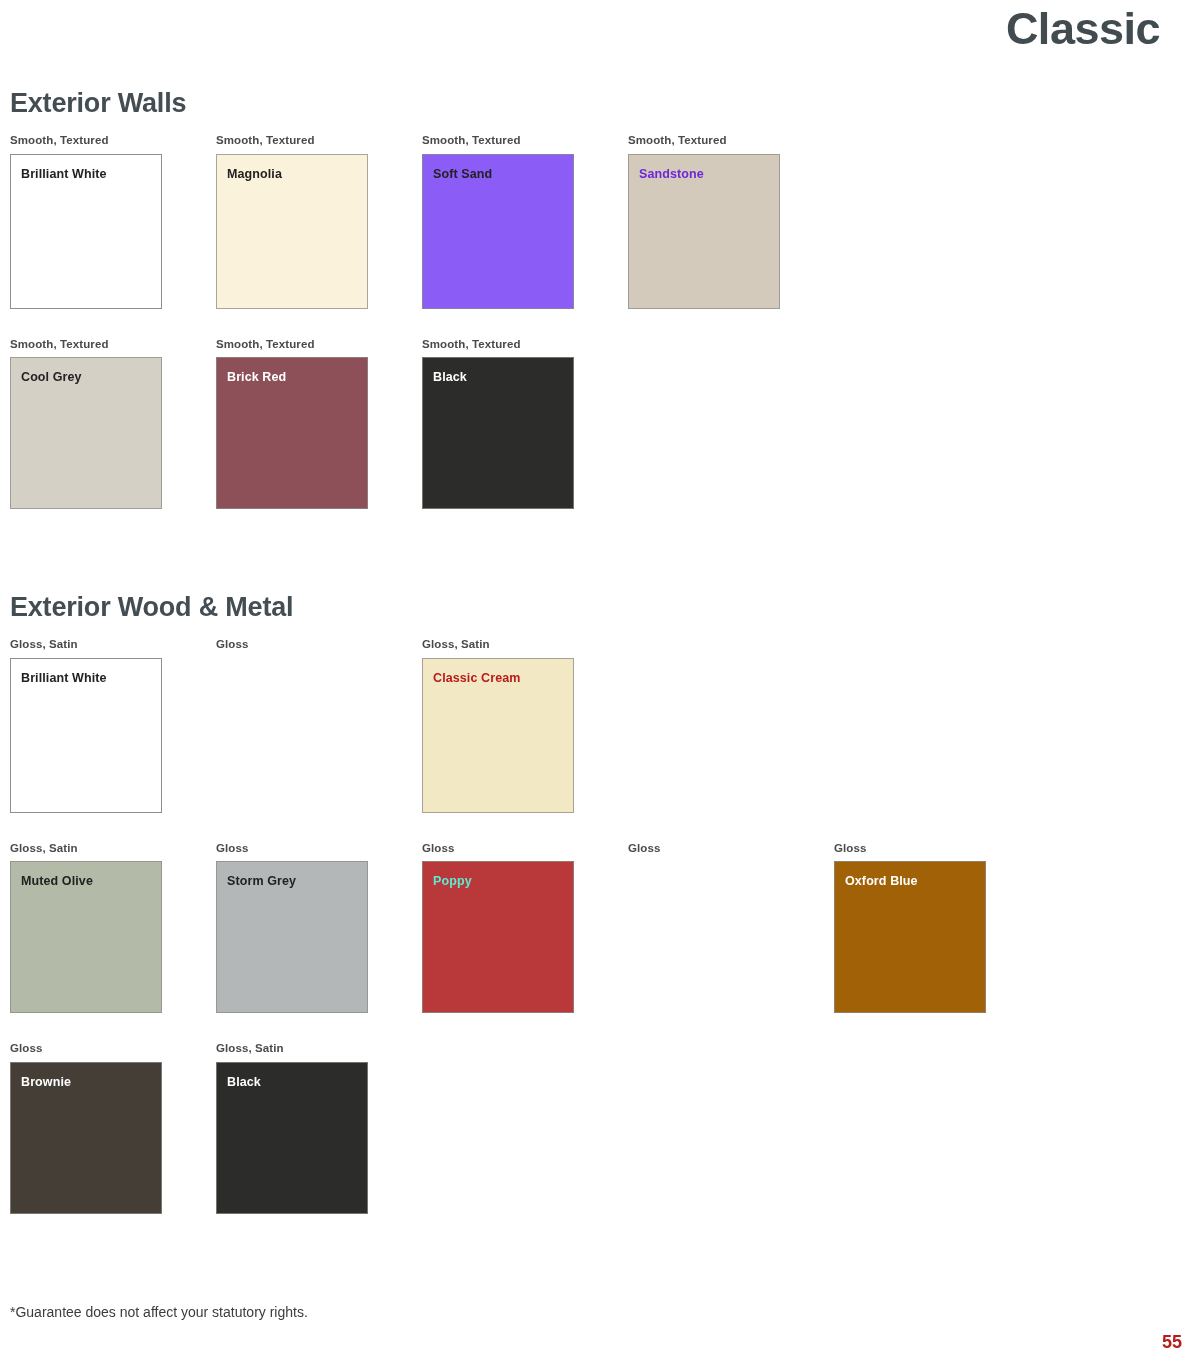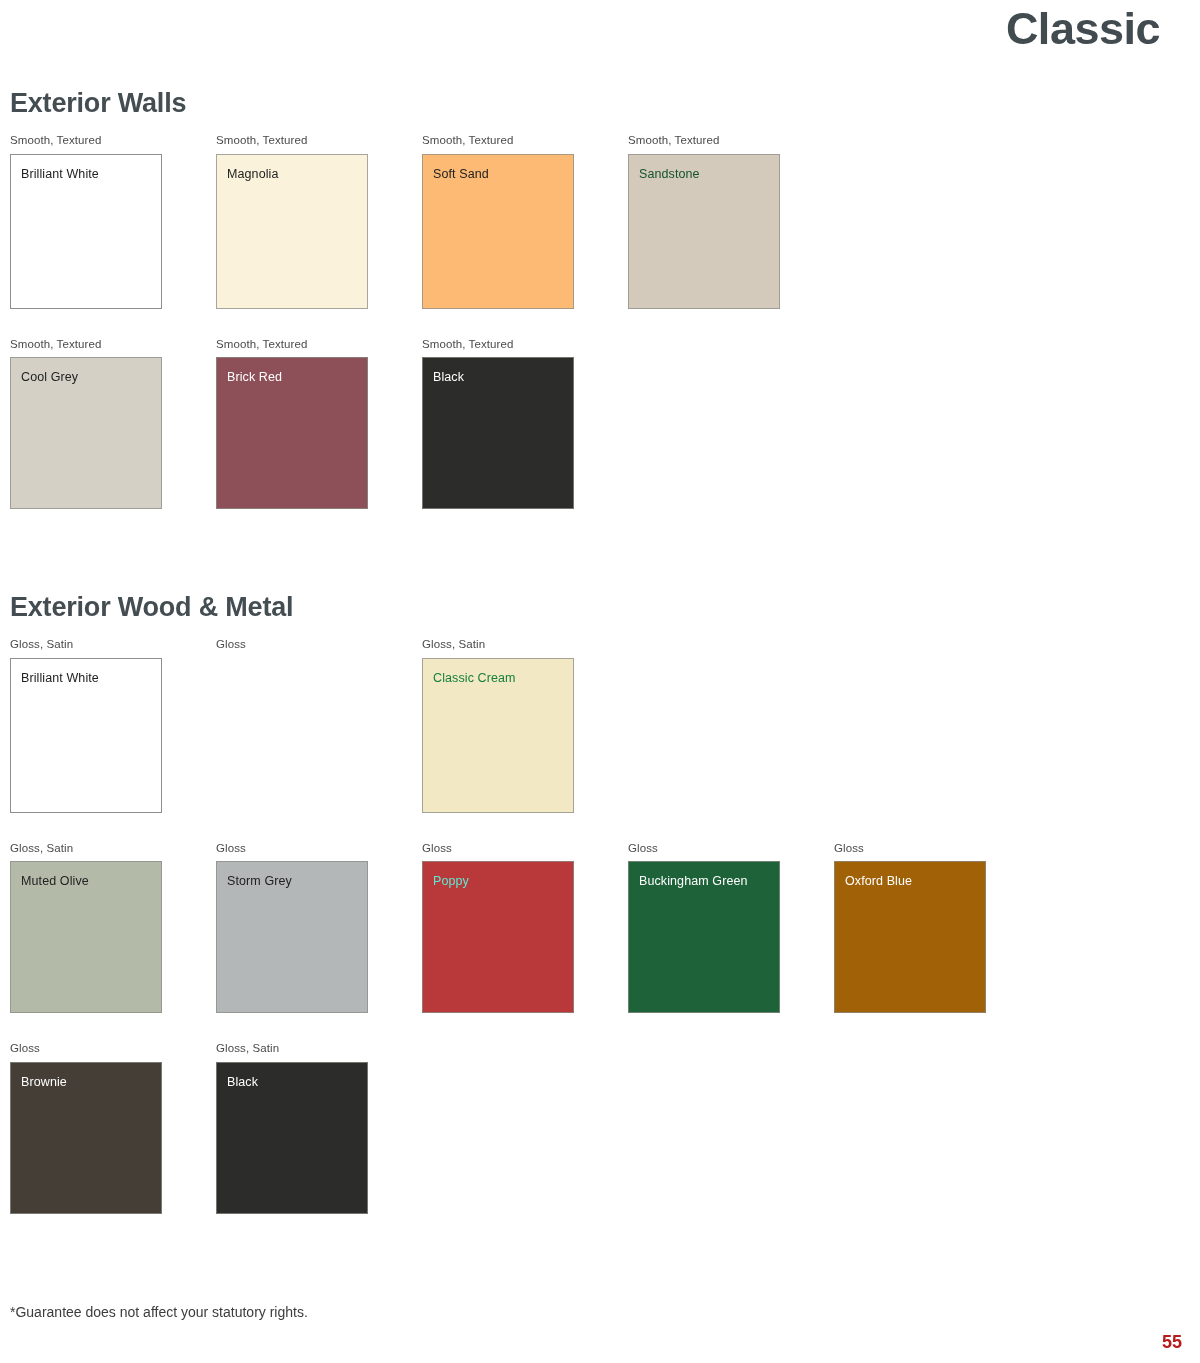--- a/index.html
+++ b/index.html
@@ -54,20 +54,21 @@
     flex-direction: row;
     align-items: flex-start;
   }
   .swatch-row + .swatch-row {
     margin-top: 30px;
   }
 
   .swatch-cell {
     width: 152px;
     margin-right: 54px;
+    font-weight: bold;
   }
   .swatch-cell:last-child {
     margin-right: 0;
   }
 
   .swatch-finish {
     font-size: 11.5px;
     color: #4a4a4a;
     line-height: 1;
     margin-bottom: 7px;
@@ -132,28 +133,28 @@
           </div>
         </div>
         <div class="swatch-cell">
           <div class="swatch-finish">Smooth, Textured</div>
           <div class="swatch-chip tall" style="background: rgb(250, 242, 219); border-color: rgba(140, 140, 135, 0.75);">
             <div class="swatch-name" style="color: rgb(34, 34, 34); text-align: right;">Magnolia</div>
           </div>
         </div>
         <div class="swatch-cell">
           <div class="swatch-finish">Smooth, Textured</div>
-          <div class="swatch-chip tall" style="background: #fdba74; border-color: rgba(140, 140, 135, 0.75); padding-left: 20px;">
+          <div class="swatch-chip tall" style="background: #8b5cf6; border-color: rgba(140, 140, 135, 0.75); padding-left: 20px;">
             <div class="swatch-name" style="color: rgb(34, 34, 34);">Soft Sand</div>
           </div>
         </div>
         <div class="swatch-cell">
           <div class="swatch-finish">Smooth, Textured</div>
           <div class="swatch-chip tall" style="background: rgb(211, 202, 187); border-color: rgba(140, 140, 135, 0.75);">
-            <div class="swatch-name" style="color: #14532d;">Sandstone</div>
+            <div class="swatch-name" style="color: #6d28d9;">Sandstone</div>
           </div>
         </div>
       </div>
       <div class="swatch-row">
         <div class="swatch-cell">
           <div class="swatch-finish">Smooth, Textured</div>
           <div class="swatch-chip" style="background: rgb(212, 208, 198); border-color: rgba(140, 140, 135, 0.75);">
             <div class="swatch-name" style="color: rgb(34, 34, 34);">Cool Grey</div>
           </div>
         </div>
@@ -179,21 +180,21 @@
           <div class="swatch-chip tall" style="background: rgb(255, 255, 255); border-color: rgb(142, 142, 138);">
             <div class="swatch-name" style="color: rgb(34, 34, 34);">Brilliant White</div>
           </div>
         </div>
         <div class="swatch-cell">
           <div class="swatch-finish">Gloss</div>
         </div>
         <div class="swatch-cell">
           <div class="swatch-finish">Gloss, Satin</div>
           <div class="swatch-chip tall" style="background: rgb(242, 232, 195); border-color: rgba(140, 140, 135, 0.75);">
-            <div class="swatch-name" style="color: #15803d;">Classic Cream</div>
+            <div class="swatch-name" style="color: #b91c1c;">Classic Cream</div>
           </div>
         </div>
       </div>
       <div class="swatch-row">
         <div class="swatch-cell">
           <div class="swatch-finish">Gloss, Satin</div>
           <div class="swatch-chip" style="background: rgb(179, 187, 168); border-color: rgba(140, 140, 135, 0.75);">
             <div class="swatch-name" style="color: rgb(34, 34, 34);">Muted Olive</div>
           </div>
         </div>
@@ -204,23 +205,20 @@
           </div>
         </div>
         <div class="swatch-cell">
           <div class="swatch-finish">Gloss</div>
           <div class="swatch-chip" style="background: rgb(185, 56, 58); border-color: rgba(140, 140, 135, 0.75);">
             <div class="swatch-name" style="color: #5eead4;">Poppy</div>
           </div>
         </div>
         <div class="swatch-cell">
           <div class="swatch-finish">Gloss</div>
-          <div class="swatch-chip" style="background: rgb(29, 98, 57); border-color: rgba(140, 140, 135, 0.75);">
-            <div class="swatch-name" style="color: rgb(255, 255, 255);">Buckingham Green</div>
-          </div>
         </div>
         <div class="swatch-cell">
           <div class="swatch-finish">Gloss</div>
           <div class="swatch-chip" style="background: #a16207; border-color: rgba(140, 140, 135, 0.75);">
             <div class="swatch-name" style="color: rgb(255, 255, 255);">Oxford Blue</div>
           </div>
         </div>
       </div>
       <div class="swatch-row">
         <div class="swatch-cell">

